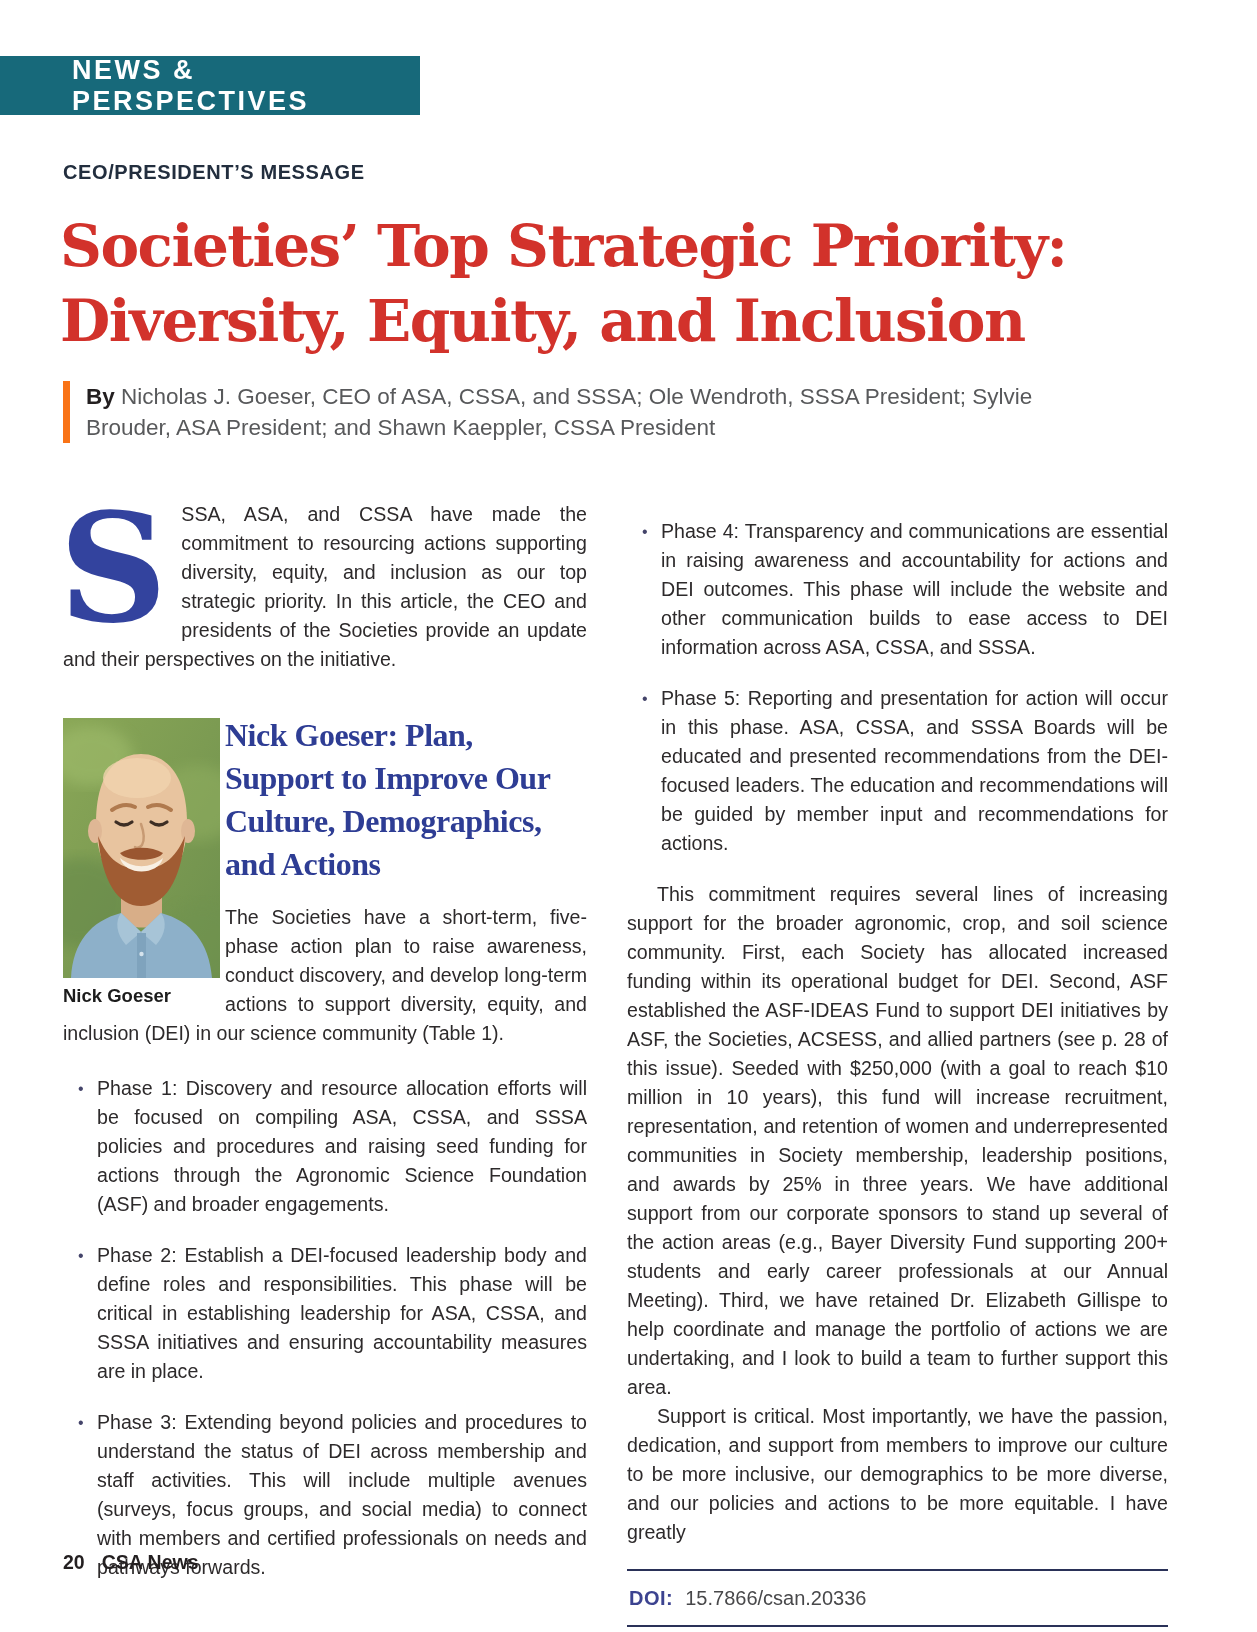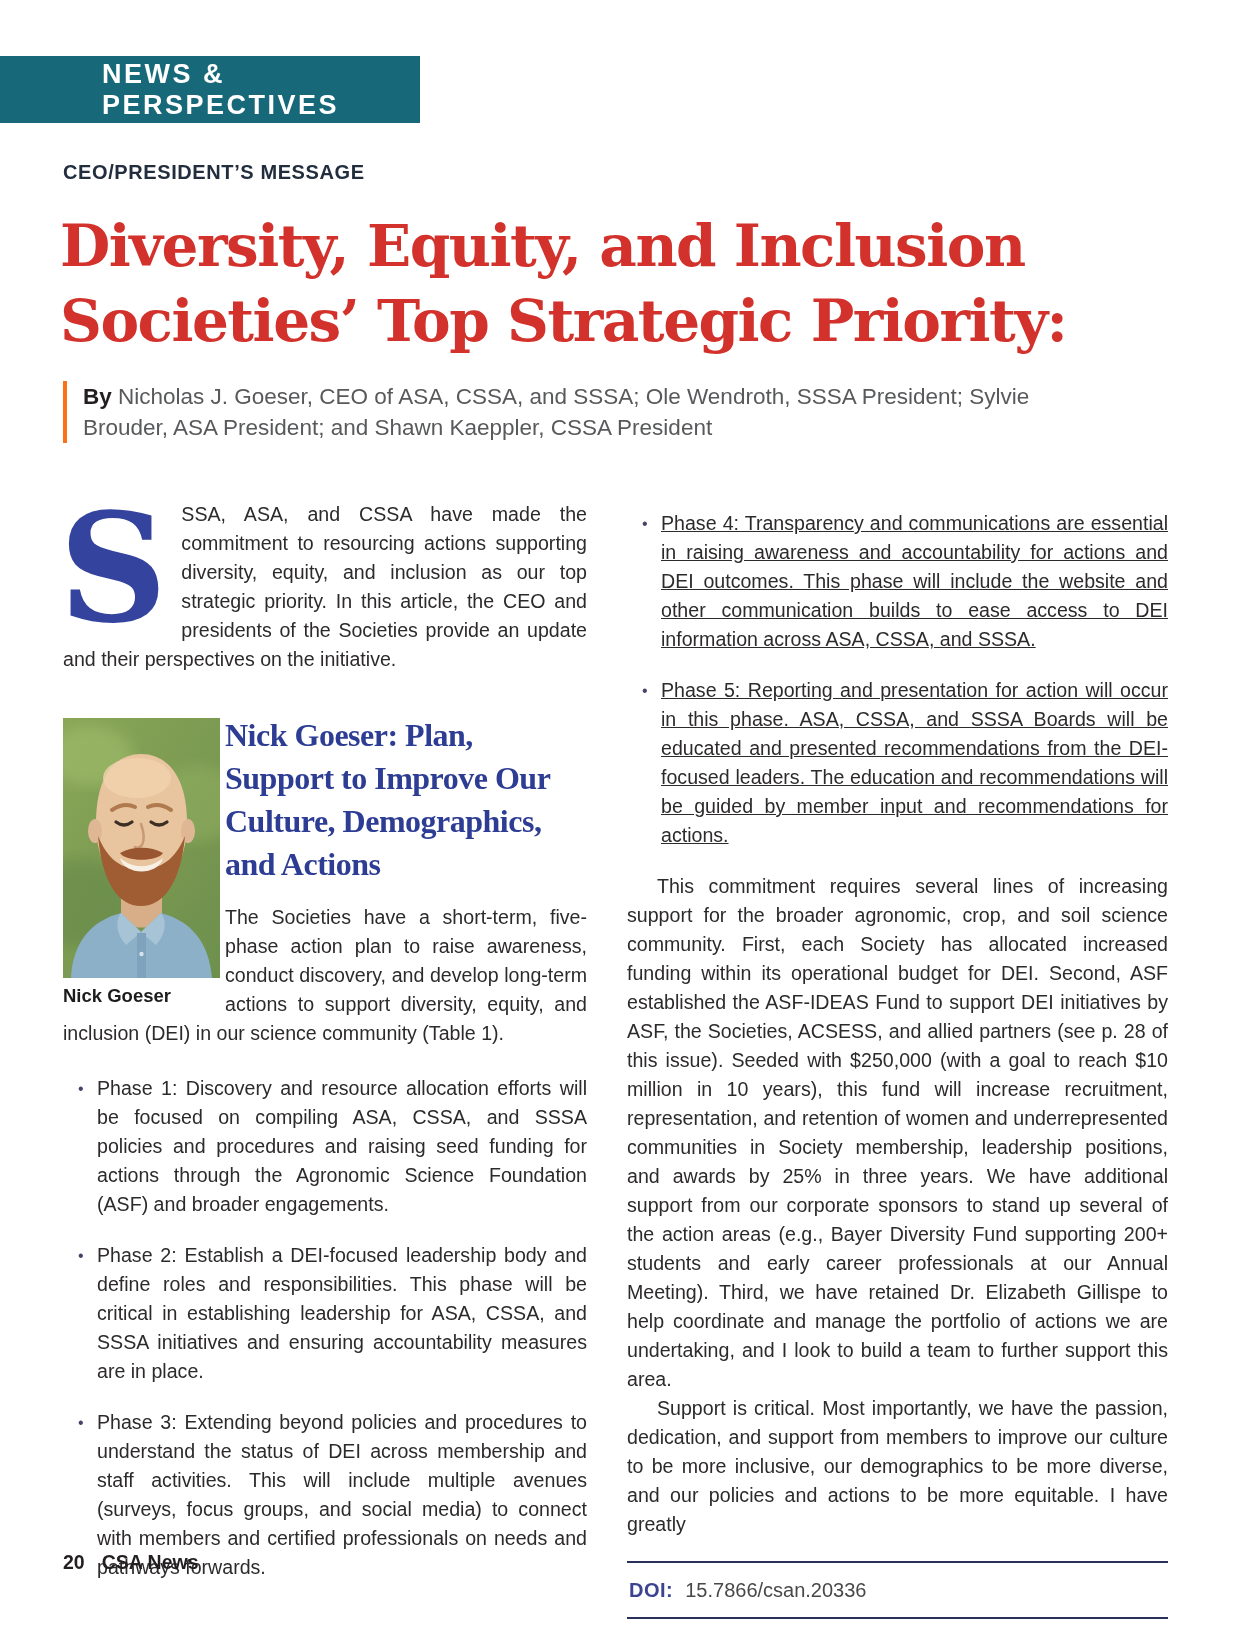--- a/index.html
+++ b/index.html
@@ -9,24 +9,24 @@
     font-family: "Liberation Sans", sans-serif;
     color: #2d2a2b;
     position: relative;
     overflow: hidden;
   }
   .page { position: absolute; inset: 0; background: #fff; }
 
   
   .banner {
     position: absolute; left: 0; top: 56px;
-    width: 420px; height: 67px;
+    width: 420px; height: 59px;
     background: #17697A;
     display: flex; align-items: center;
-    padding-left: 102px;
+    padding-left: 72px;
   }
   .banner-label {
     color: #ffffff; font-size: 27px; font-weight: bold;
     letter-spacing: 2.5px;
   }
 
   
   .kicker {
     position: absolute; left: 63px; top: 161px;
     font-size: 20px; font-weight: bold; letter-spacing: 0.6px;
@@ -38,21 +38,21 @@
     position: absolute; left: 60px; top: 209px; width: 1110px;
     font-family: "DejaVu Serif", serif;
     font-weight: bold; font-size: 58px; line-height: 75px;
     letter-spacing: -1.5px;
     color: #D2322B;
   }
 
   
   .byline {
     position: absolute; left: 63px; top: 381px; width: 1050px;
-    border-left: 4px solid #f97316;
+    border-left: 7px solid #f97316;
     padding-left: 16px;
     font-size: 22.5px; line-height: 31px;
     color: #58595b;
   }
   .byline b { color: #231f20; }
 
   
   .col { position: absolute; top: 500px; font-size: 19.6px; line-height: 29px; text-align: justify; }
   .col-left  { left: 63px;  width: 524px; }
   .col-right { left: 627px; width: 541px; }
@@ -77,21 +77,21 @@
   .section-heading {
     font-family: Liberation Serif, serif;
     font-weight: bold; font-size: 32px; line-height: 43px;
     letter-spacing: -0.5px;
     color: #2E3D94; text-align: left;
     margin: 2px 0 17px 0;
   }
   .clear { clear: both; }
 
   .phase-list { list-style: none; margin-top: 26px; }
-  .col-right .phase-list { margin-top: 9px; margin-bottom: 20px; text-decoration: underline; }
+  .col-right .phase-list { margin-top: 17px; margin-bottom: 20px; }
   .phase-list li {
     position: relative; padding-left: 34px; margin-bottom: 22px;
   }
   .phase-list li::before {
     content: "\2022";
     position: absolute; left: 15px; top: 0;
     color: #44446a; font-size: 16px; line-height: 29px;
   }
 
   .body-para { text-indent: 30px; }
@@ -121,22 +121,22 @@
 
 <div class="page">
 
   <div class="banner">
     <span class="banner-label">NEWS &amp; PERSPECTIVES</span>
   </div>
 
   <div class="kicker">CEO/PRESIDENT’S MESSAGE</div>
 
   <div class="article-title">
+    <div>Societies’ Top Strategic Priority:</div>
     <div>Diversity, Equity, and Inclusion</div>
-    <div>Societies’ Top Strategic Priority:</div>
   </div>
 
   <div class="byline">
     <b>By </b><span>Nicholas J. Goeser, CEO of ASA, CSSA, and SSSA; Ole Wendroth, SSSA President; Sylvie Brouder, ASA President; and Shawn Kaeppler, CSSA President</span>
   </div>
 
   <div class="col col-left">
 
     <p class="intro-para">
       <span class="drop-cap">S</span><span>SSA, ASA, and CSSA have made the commitment to resourcing actions supporting diversity, equity, and inclusion as our top strategic priority. In this article, the CEO and presidents of the Societies provide an update and their perspectives on the initiative.</span>

